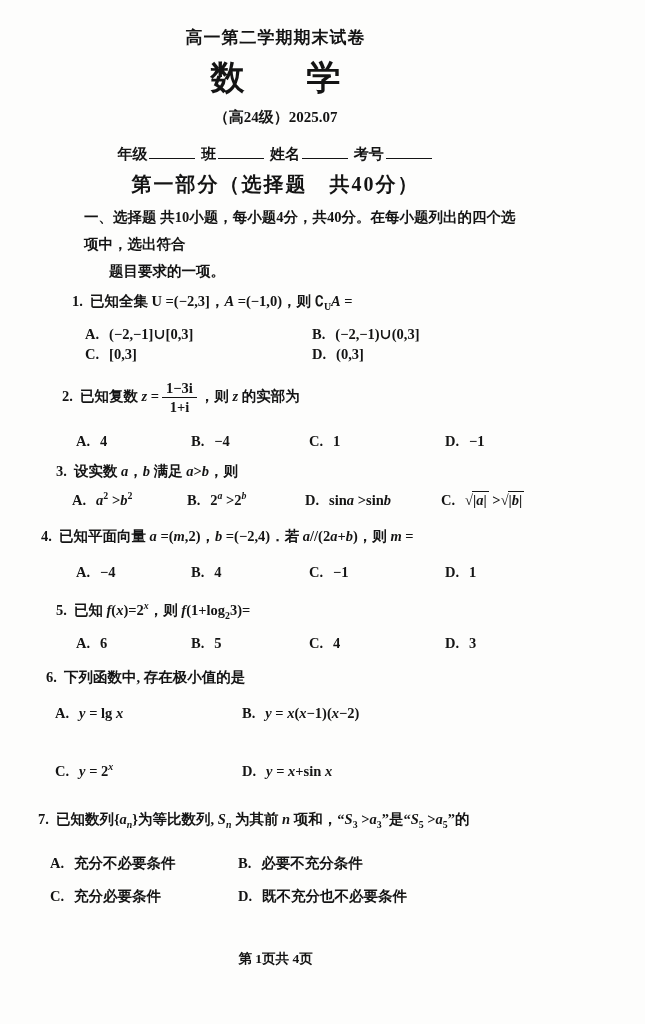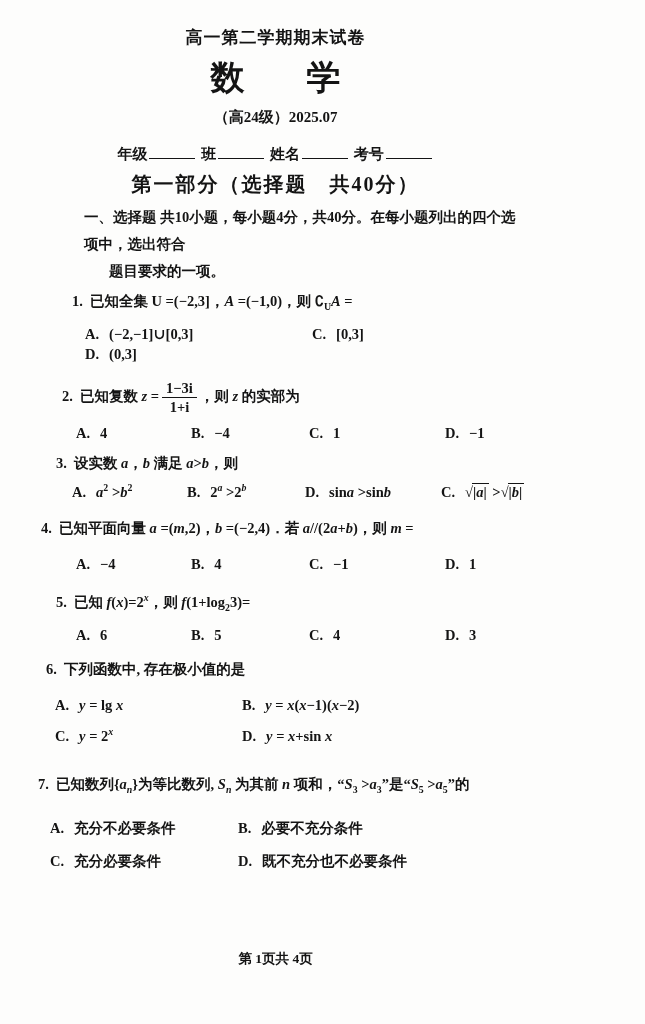--- a/index.html
+++ b/index.html
@@ -27,25 +27,25 @@
   .q3{margin-top:10px;padding-left:56px;}
   .q4{margin-top:16px;padding-left:41px;}
   .q5{margin-top:18px;padding-left:56px;}
   .q6{margin-top:14px;padding-left:46px;}
   .q7{margin-top:28px;padding-left:38px;}
   .opts{display:grid;font-size:14.5px;font-weight:700;line-height:20px;}
   .opt{white-space:nowrap;}
   .olabel{margin-right:10px;}
   .opts-q1{margin-top:13px;padding-left:85px;grid-template-columns:227px 1fr;}
   .opts-four{margin-top:10px;padding-left:76px;grid-template-columns:115px 118px 136px 1fr;}
-  .opts-q2{margin-top:8px;}
+  .opts-q2{margin-top:16px;}
   .opts-q3{margin-top:9px;padding-left:72px;}
   .opts-q4{margin-top:16px;}
   .opts-q5{margin-top:13px;}
-  .opts-q6{margin-top:16px;padding-left:55px;grid-template-columns:187px 1fr;row-gap:11px;}
+  .opts-q6{margin-top:16px;padding-left:55px;grid-template-columns:187px 1fr;row-gap:38px;}
   .opts-q7{margin-top:24px;padding-left:50px;grid-template-columns:188px 1fr;row-gap:13px;}
   .footer{position:absolute;left:0;right:0;bottom:56px;text-align:center;font-size:13.5px;font-weight:700;}
   i{font-family:"Liberation Serif","DejaVu Serif",serif;}
   sup,sub{font-size:0.68em;line-height:0;}
   .frac{display:inline-block;vertical-align:middle;text-align:center;line-height:1.12;margin:0 3px;font-weight:700;}
   .frac .num{display:block;padding:0 4px 1px;border-bottom:1.6px solid #141414;}
   .frac .den{display:block;padding-top:1px;}
   .sqrt{white-space:nowrap;}
   .sqrt .rad{margin-right:-1px;}
   .sqrt .ol{border-top:1.6px solid #141414;padding:0 2px 0 1px;}
@@ -71,20 +71,21 @@
   <div class="intro">
     <div>一、选择题 共10小题，每小题4分，共40分。在每小题列出的四个选项中，选出符合</div>
     <div class="l2">题目要求的一项。</div>
   </div>
 
   <div class="question q1">
     <div class="stem"><span class="qnum">1.</span><span>已知全集 U =(−2,3]，<i>A</i> =(−1,0)，则 ∁<sub>U</sub><i>A</i> =</span></div>
   </div>
   <div class="opts opts-q1">
     <div class="opt"><span class="olabel">A.</span><span>(−2,−1]∪[0,3]</span></div>
+    <div class="opt"><span class="olabel">B.</span><span>(−2,−1)∪(0,3]</span></div>
     <div class="opt"><span class="olabel">C.</span><span>[0,3]</span></div>
     <div class="opt"><span class="olabel">D.</span><span>(0,3]</span></div>
   </div>
 
   <div class="question q2">
     <div class="stem"><span class="qnum">2.</span><span>已知复数 <i>z</i> =<span class="frac"><span class="num">1−3i</span><span class="den">1+i</span></span>，则 <i>z</i> 的实部为</span></div>
   </div>
   <div class="opts opts-four opts-q2">
     <div class="opt"><span class="olabel">A.</span><span>4</span></div>
     <div class="opt"><span class="olabel">B.</span><span>−4</span></div>

